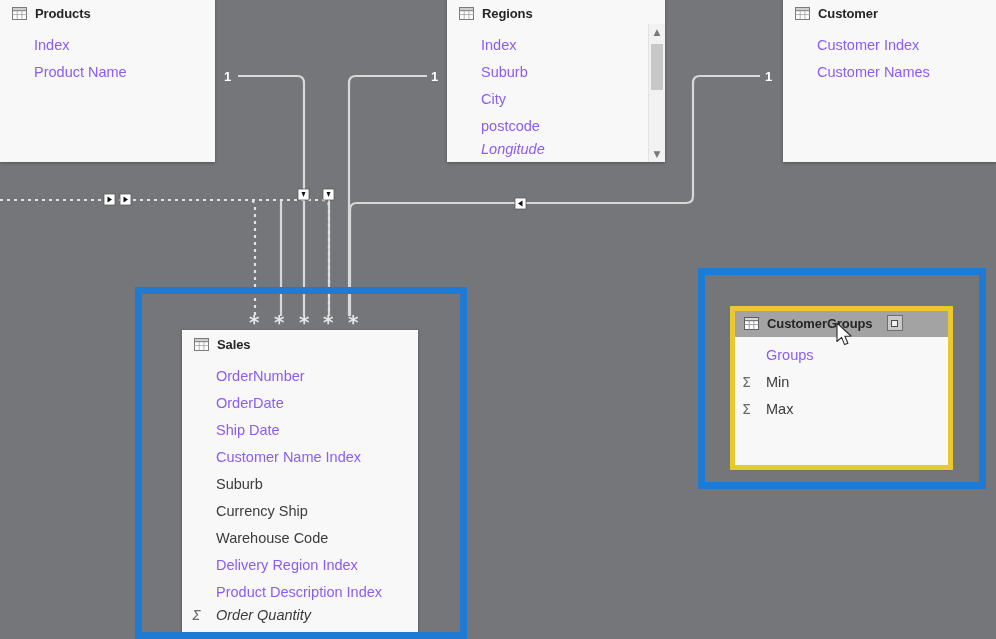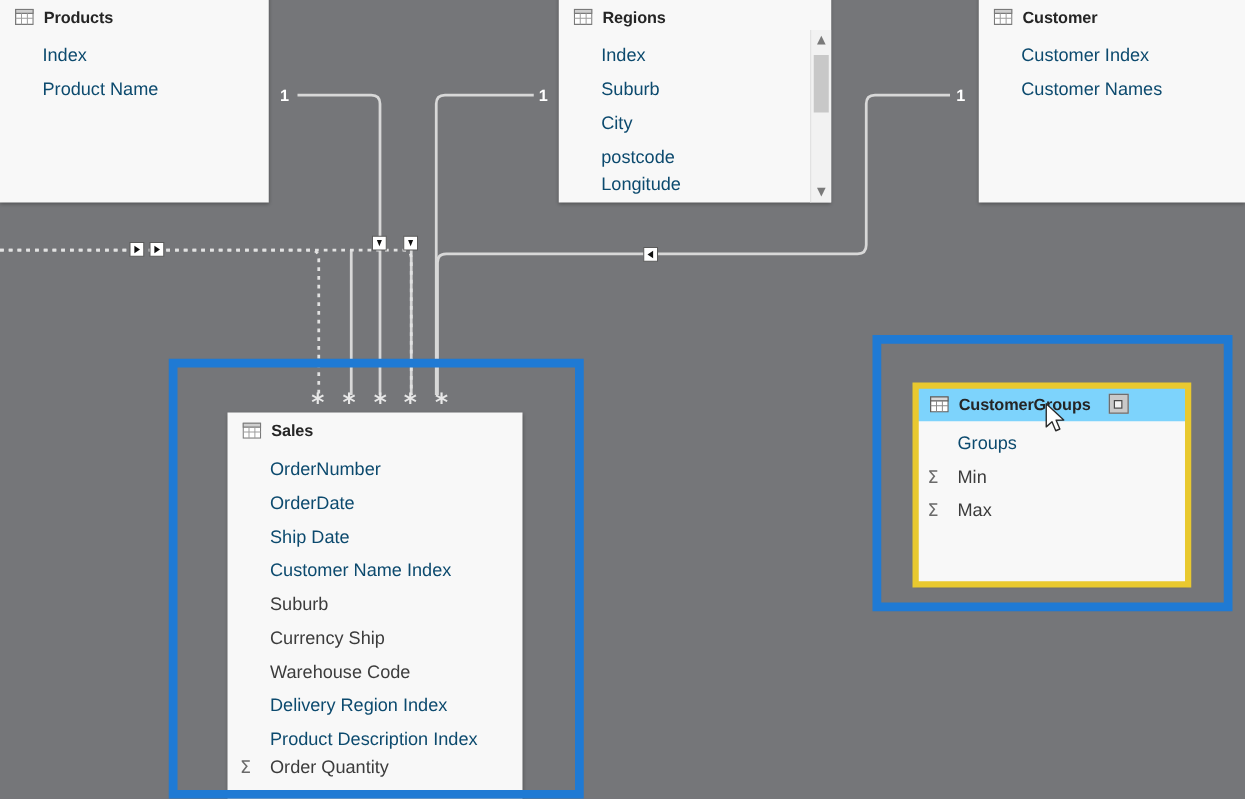--- a/index.html
+++ b/index.html
@@ -41,21 +41,21 @@
   }
 
   .tbl-head {
     display: flex;
     align-items: center;
     gap: 8px;
     padding: 7px 10px 6px 12px;
   }
 
   .tbl-head.selected {
-    background: #7dd3fc;
+    background: #a3a3a3;
   }
 
   .tbl-title {
     font-size: 13px;
     font-weight: bold;
     color: #252525;
     letter-spacing: -0.1px;
     white-space: nowrap;
   }
 
@@ -90,37 +90,38 @@
   .tbl-fields {
     padding: 4px 0 10px 0;
   }
 
   .fld {
     display: flex;
     align-items: center;
     height: 27px;
     padding-left: 34px;
     font-size: 14.5px;
-    color: #0c4a6e;
+    color: #8b5cf6;
     white-space: nowrap;
   }
   .fld.dark { color: #3c3c3c; }
 
   .fld .sigma {
     position: absolute;
     margin-left: -24px;
     font-size: 14px;
     color: #6a6a6a;
     font-family: "DejaVu Sans", sans-serif;
   }
 
   .fld.clipped {
     height: 18px;
     overflow: hidden;
-    align-items: center;
+    align-items: flex-end;
+    font-style: italic;
   }
 
   
   .vscroll {
     position: absolute;
     right: 0;
     top: 32px;
     bottom: 0;
     width: 17px;
     background: #f2f2f2;

